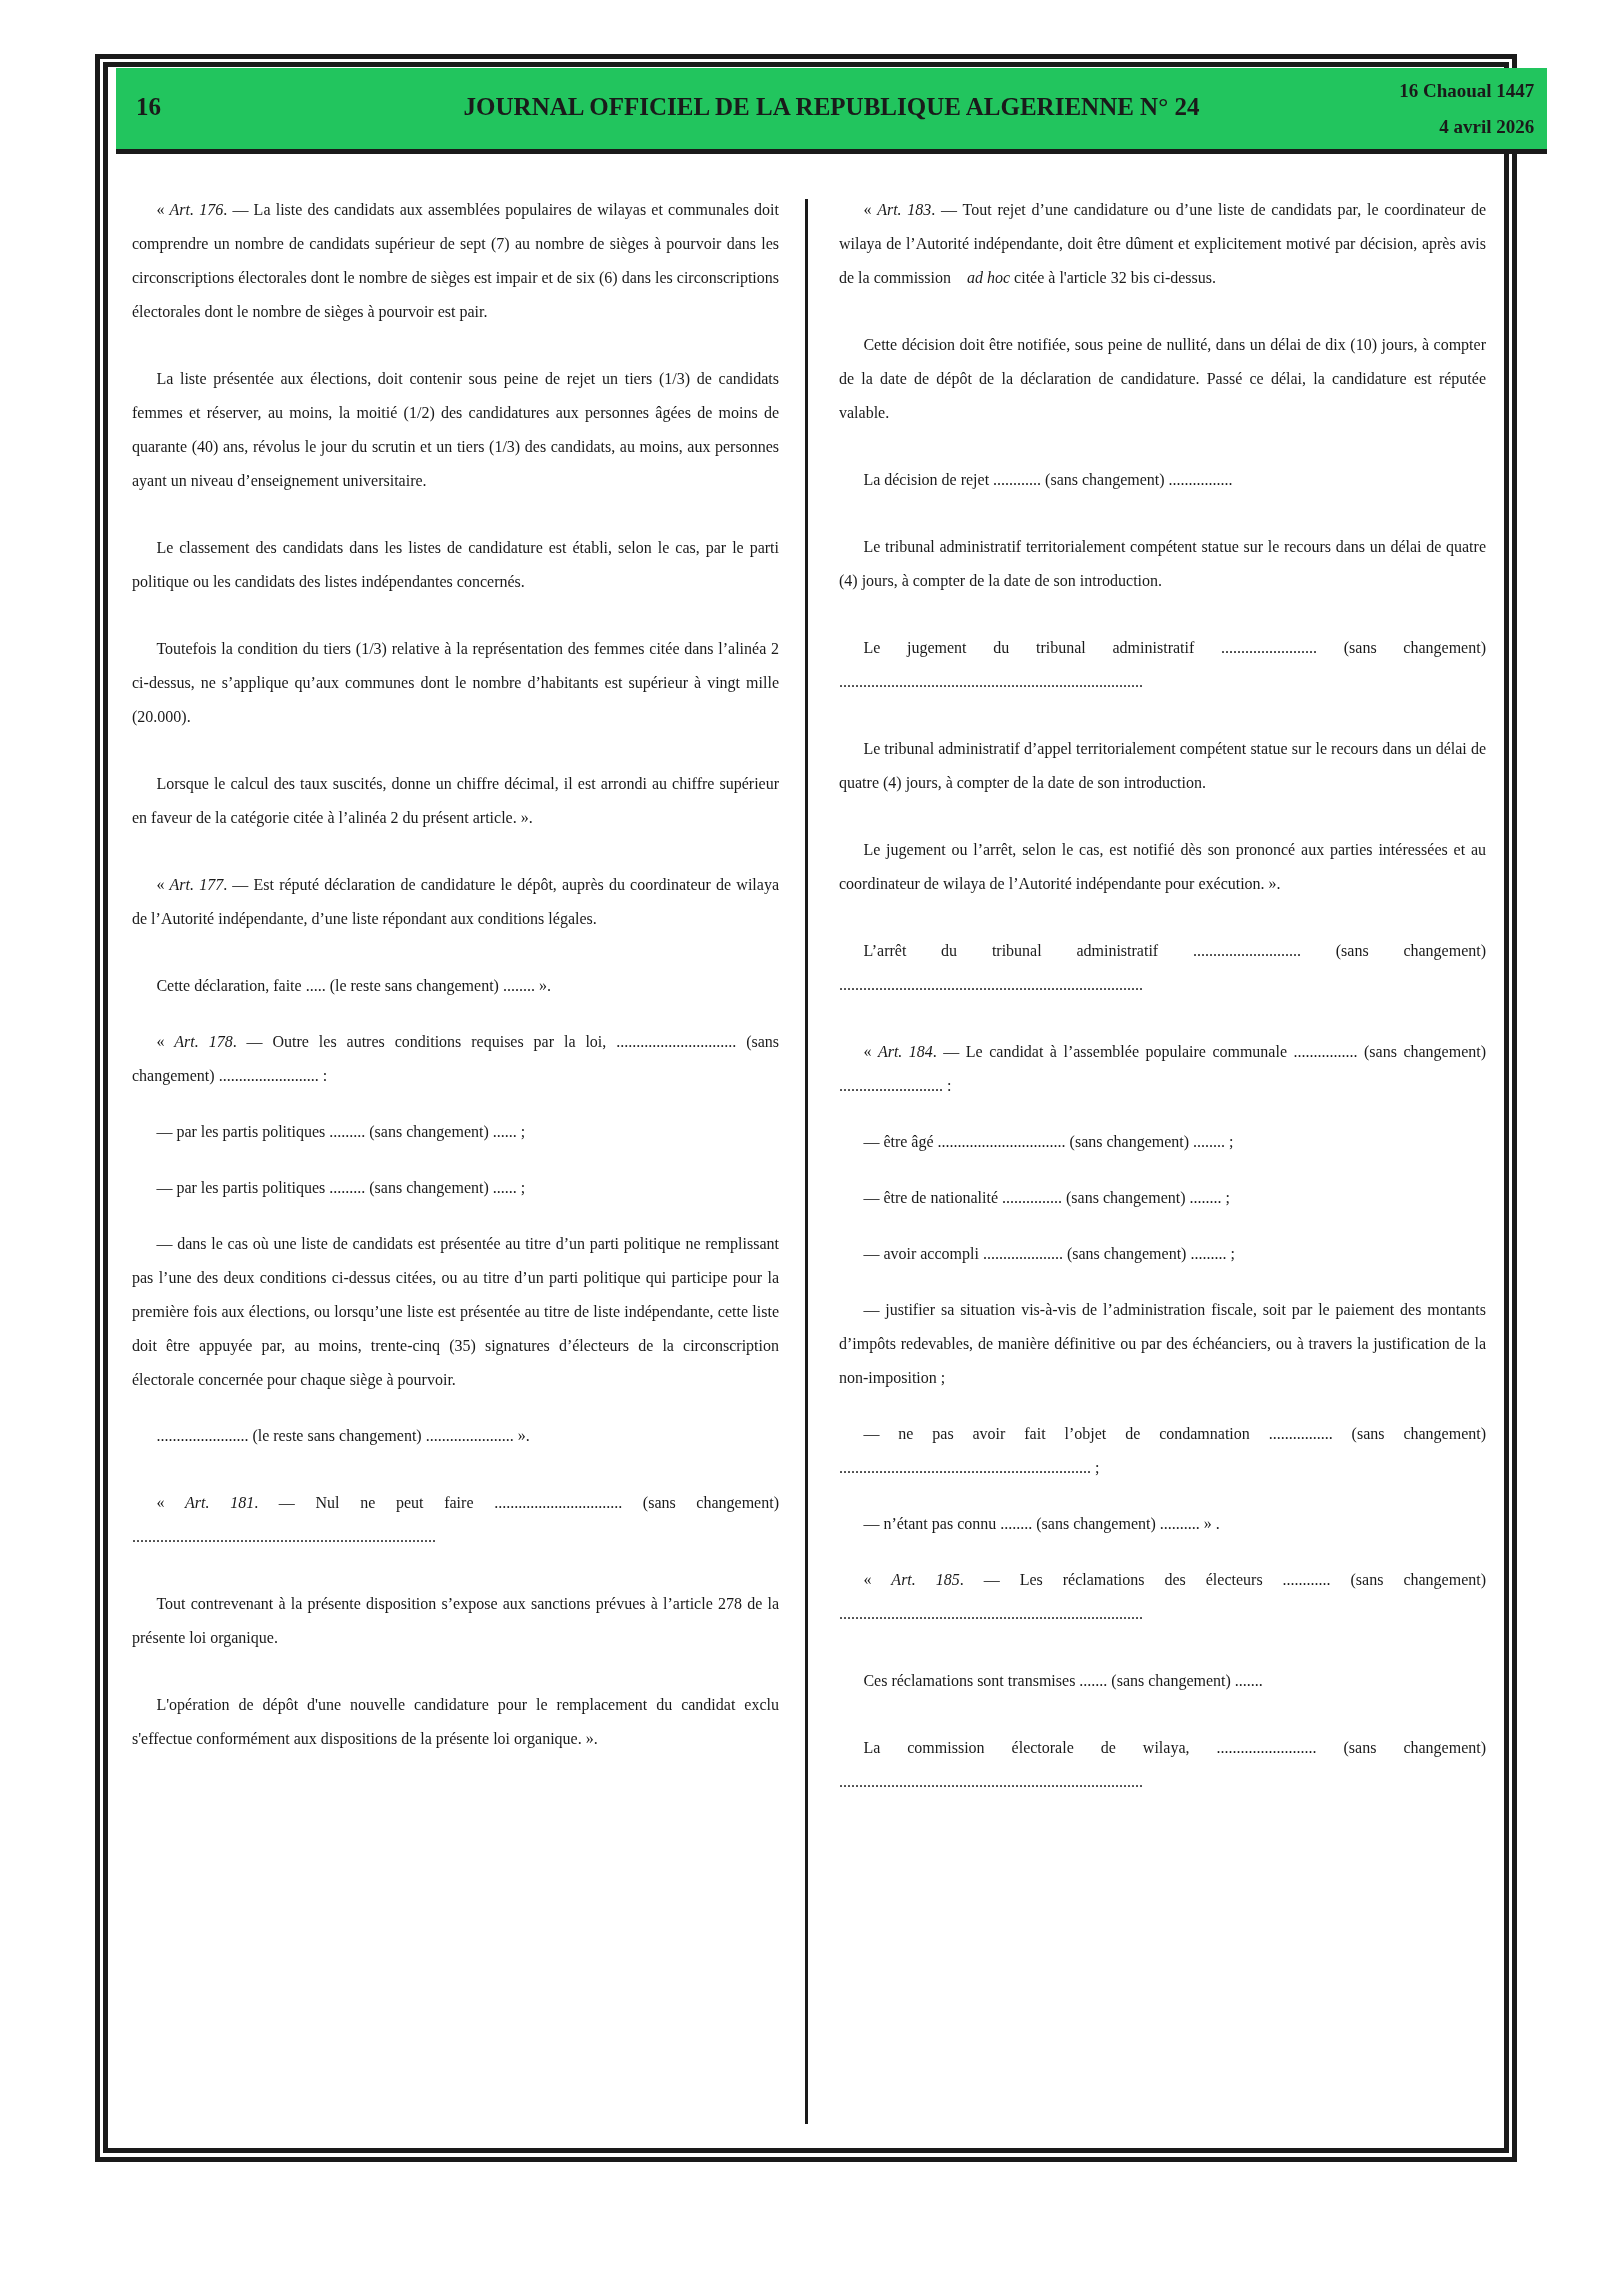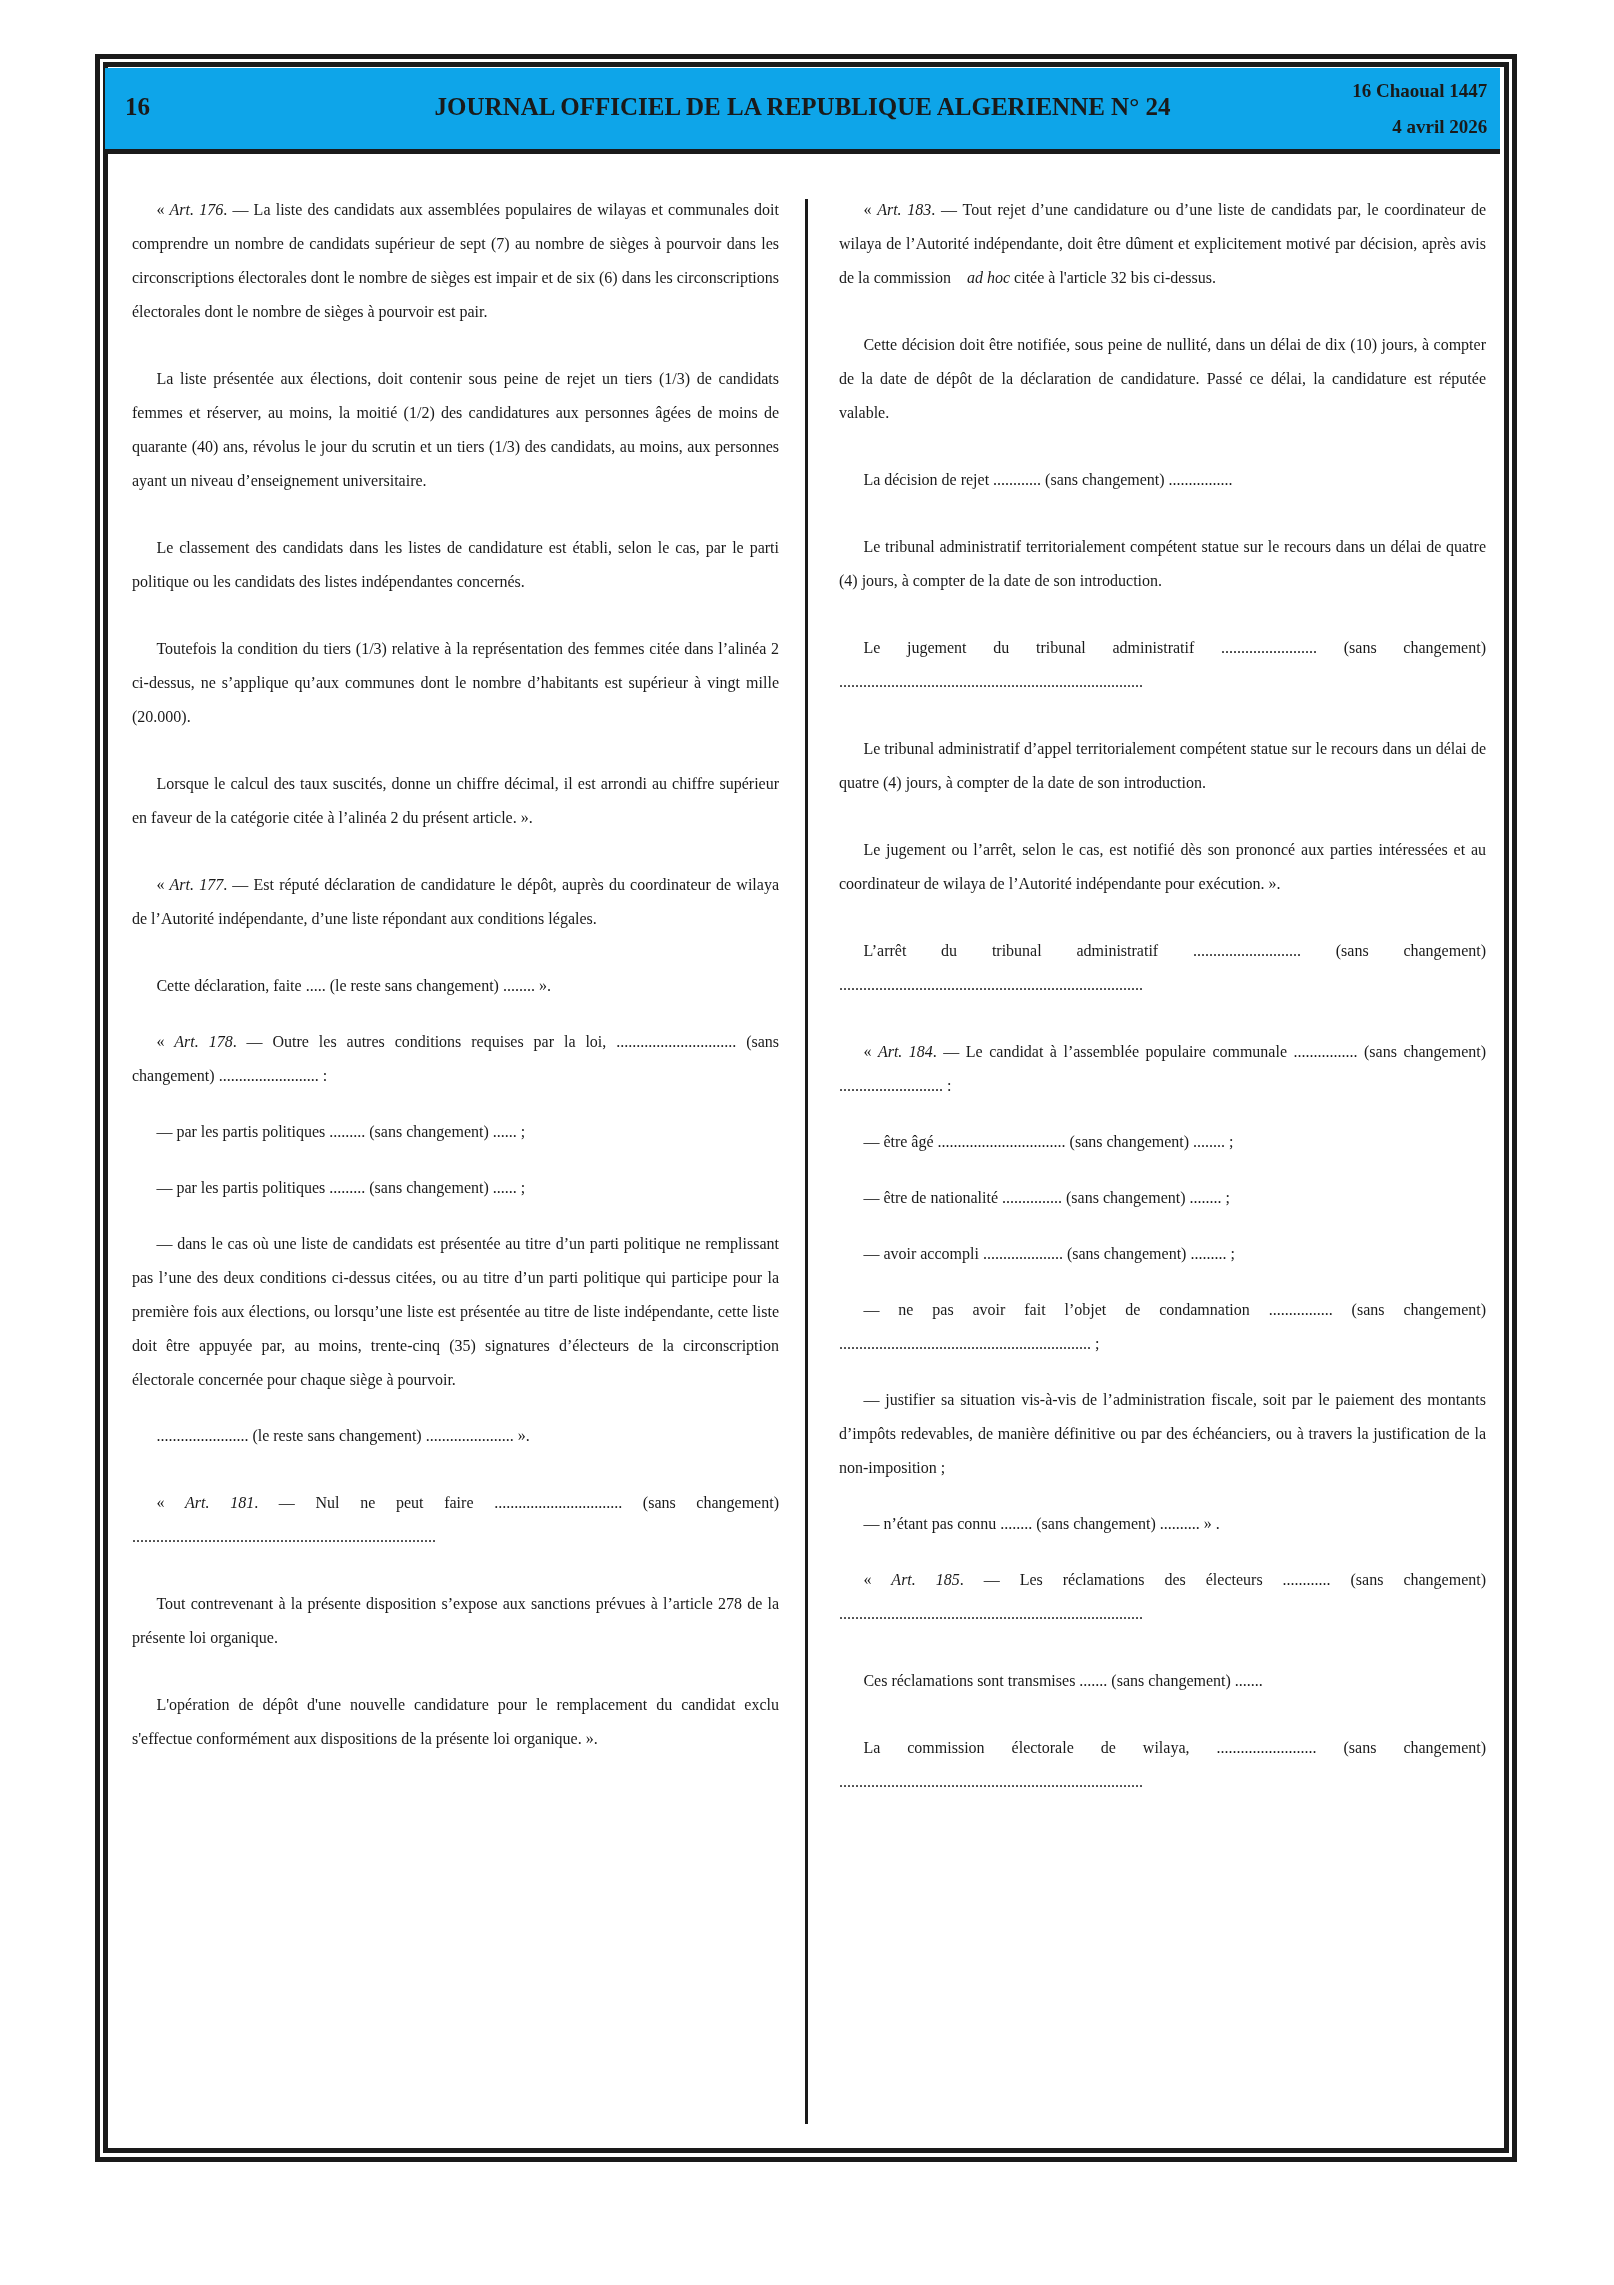--- a/index.html
+++ b/index.html
@@ -2,22 +2,22 @@
 <html style="font-size:14.5px"><head>
 <meta charset="utf-8">
 <style>
   html, body { margin: 0; padding: 0; background: #ffffff; }
   body { width: 1615px; height: 2285px; position: relative; overflow: hidden;
          font-family: "Liberation Serif", "DejaVu Serif", serif; color: #1a1a1a; }
   .outer-frame { position: absolute; left: 95px; top: 54px; width: 1422px; height: 2108px;
                  border: 5.4px solid #1a1a1a; box-sizing: border-box; }
   .inner-frame { position: absolute; left: 103px; top: 62px; width: 1406px; height: 2091px;
                  border: 5.4px solid #1a1a1a; box-sizing: border-box; }
-  .header { position: absolute; left: 105px; top: 68px; width: 1395px; height: 81px;
-            background: #0ea5e9; border-bottom: 5.4px solid #1a1a1a; box-sizing: content-box; }
+  .header { position: absolute; left: 116px; top: 68px; width: 1395px; height: 81px;
+            background: #22c55e; border-bottom: 5.4px solid #1a1a1a; box-sizing: content-box; padding-left: 36px; }
   .page-num { position: absolute; left: 20px; top: 25px; font-size: 25px; font-weight: bold; }
   .journal-title { position: absolute; left: 0; right: 0; top: 25px; text-align: center;
                    font-size: 25px; font-weight: bold; letter-spacing: 0; }
   .date-block { position: absolute; right: 12.7px; top: 5.4px; text-align: right;
                 font-size: 19px; font-weight: bold; line-height: 36px; }
   .column { position: absolute; top: 193px; width: 647px; font-size: 16px; line-height: 34px;
             text-align: justify; }
   .col-left { left: 132px; }
   .col-right { left: 839px; }
   .divider { position: absolute; left: 805px; top: 199px; width: 2.7px; height: 1925px; background: #1a1a1a; }
@@ -67,20 +67,20 @@
   <p class="para">La décision de rejet ............ (sans changement) ................</p>
   <p class="para">Le tribunal administratif territorialement compétent statue sur le recours dans un délai de quatre (4) jours, à compter de la date de son introduction.</p>
   <p class="para">Le jugement du tribunal administratif ........................ (sans changement) ............................................................................</p>
   <p class="para">Le tribunal administratif d’appel territorialement compétent statue sur le recours dans un délai de quatre (4) jours, à compter de la date de son introduction.</p>
   <p class="para">Le jugement ou l’arrêt, selon le cas, est notifié dès son prononcé aux parties intéressées et au coordinateur de wilaya de l’Autorité indépendante pour exécution. ».</p>
   <p class="para">L’arrêt du tribunal administratif ........................... (sans changement) ............................................................................</p>
   <p class="para tight"><span>« </span><span class="art">Art. 184</span><span>. — Le candidat à l’assemblée populaire communale ................ (sans changement) .......................... :</span></p>
   <p class="para tight">— être âgé ................................ (sans changement) ........ ;</p>
   <p class="para tight">— être de nationalité ............... (sans changement) ........ ;</p>
   <p class="para tight">— avoir accompli .................... (sans changement) ......... ;</p>
+  <p class="para tight">— justifier sa situation vis-à-vis de l’administration fiscale, soit par le paiement des montants d’impôts redevables, de manière définitive ou par des échéanciers, ou à travers la justification de la non-imposition ;</p>
   <p class="para tight">— ne pas avoir fait l’objet de condamnation ................ (sans changement) ............................................................... ;</p>
-  <p class="para tight">— justifier sa situation vis-à-vis de l’administration fiscale, soit par le paiement des montants d’impôts redevables, de manière définitive ou par des échéanciers, ou à travers la justification de la non-imposition ;</p>
   <p class="para tight">— n’étant pas connu ........ (sans changement) .......... » .</p>
   <p class="para"><span>« </span><span class="art">Art. 185</span><span>. — Les réclamations des électeurs ............ (sans changement) ............................................................................</span></p>
   <p class="para">Ces réclamations sont transmises ....... (sans changement) .......</p>
   <p class="para">La commission électorale de wilaya, ......................... (sans changement) ............................................................................</p>
 </div>
 
 
 </body></html>

